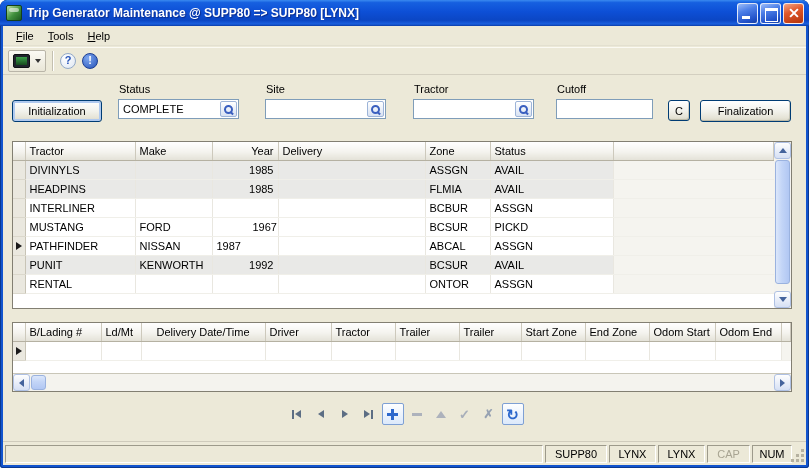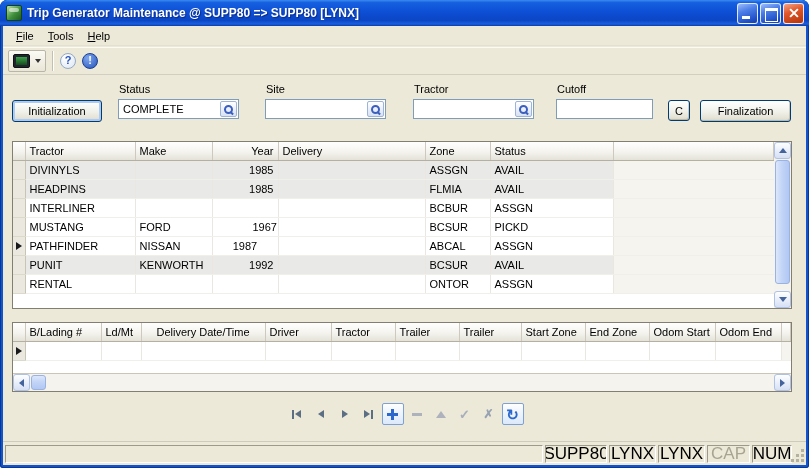--- a/index.html
+++ b/index.html
@@ -140,21 +140,21 @@
   .tri-up { width:0; height:0; border-left:5px solid transparent; border-right:5px solid transparent; border-bottom:7px solid #ADB2BC; }
   .glyph { font-weight:bold; line-height:1; }
   .check   { color:#A8AFBA; font-size:13px; }
   .cancel  { color:#97A2B2; font-size:12px; }
   .refresh { color:#2D68CC; font-size:15px; }
 
   
   .statusbar { position:absolute; left:0; right:0; bottom:0; height:24px; display:flex; align-items:center;
     gap:2px; padding:0 2px; border-top:1px solid #CFCBBC; background:#ECE9D8; }
   .sbpanel { height:18px; border:1px solid; border-color:#9D9A8B #FFFFFF #FFFFFF #9D9A8B;
-    display:flex; align-items:center; justify-content:center; font-size:17px; padding:0 4px;
+    display:flex; align-items:center; justify-content:center; font-size:11px; padding:0 4px;
     white-space:nowrap; overflow:hidden; }
   .sb-main { flex:1; justify-content:flex-start; }
   .w1 { width:62px; } .w2 { width:47px; } .w3 { width:47px; } .w4 { width:43px; } .w5 { width:40px; }
   .dim { color:#A8A492; }
   .grip { position:relative; width:10px; height:18px; flex:0 0 10px; }
   .grip::before { content:""; position:absolute; right:0; bottom:1px; width:3px; height:3px; background:#B5B1A0;
     box-shadow:-5px 0 0 #B5B1A0, 0 -5px 0 #B5B1A0, -10px 0 0 #B5B1A0, -5px -5px 0 #B5B1A0, 0 -10px 0 #B5B1A0; }
 </style>
 </head>
 <body>
@@ -282,21 +282,21 @@
                 <td class="cell">BCSUR</td>
                 <td class="cell">PICKD</td>
                 <td class="cell filler"></td>
               </tr>
               <tr>
                 <td class="ind">
                   <span class="rowarrow"></span>
                 </td>
                 <td class="cell">PATHFINDER</td>
                 <td class="cell">NISSAN</td>
-                <td class="cell" style="text-align: center;">1987</td>
+                <td class="cell" style="text-align: left;">1987</td>
                 <td class="cell"></td>
                 <td class="cell">ABCAL</td>
                 <td class="cell">ASSGN</td>
                 <td class="cell filler"></td>
               </tr>
               <tr class="shaded">
                 <td class="ind"></td>
                 <td class="cell">PUNIT</td>
                 <td class="cell">KENWORTH</td>
                 <td class="cell" style="text-align: right;">1992</td>

